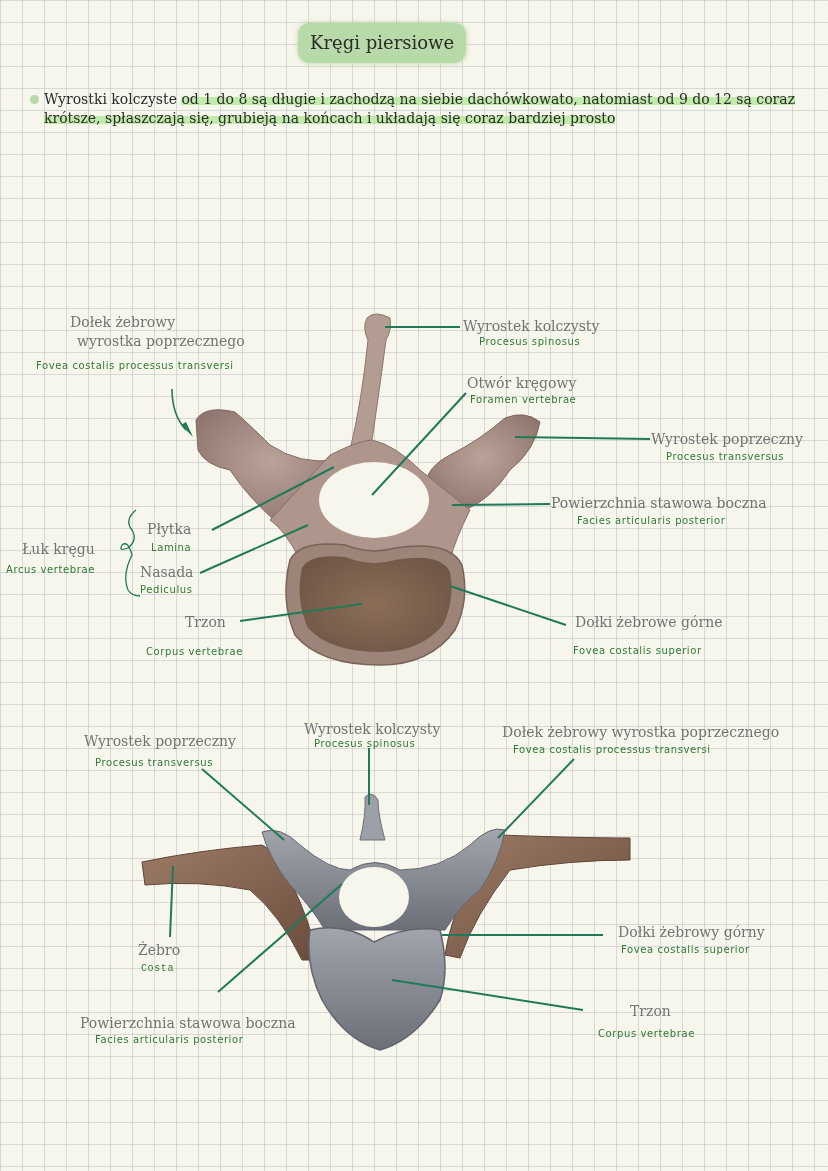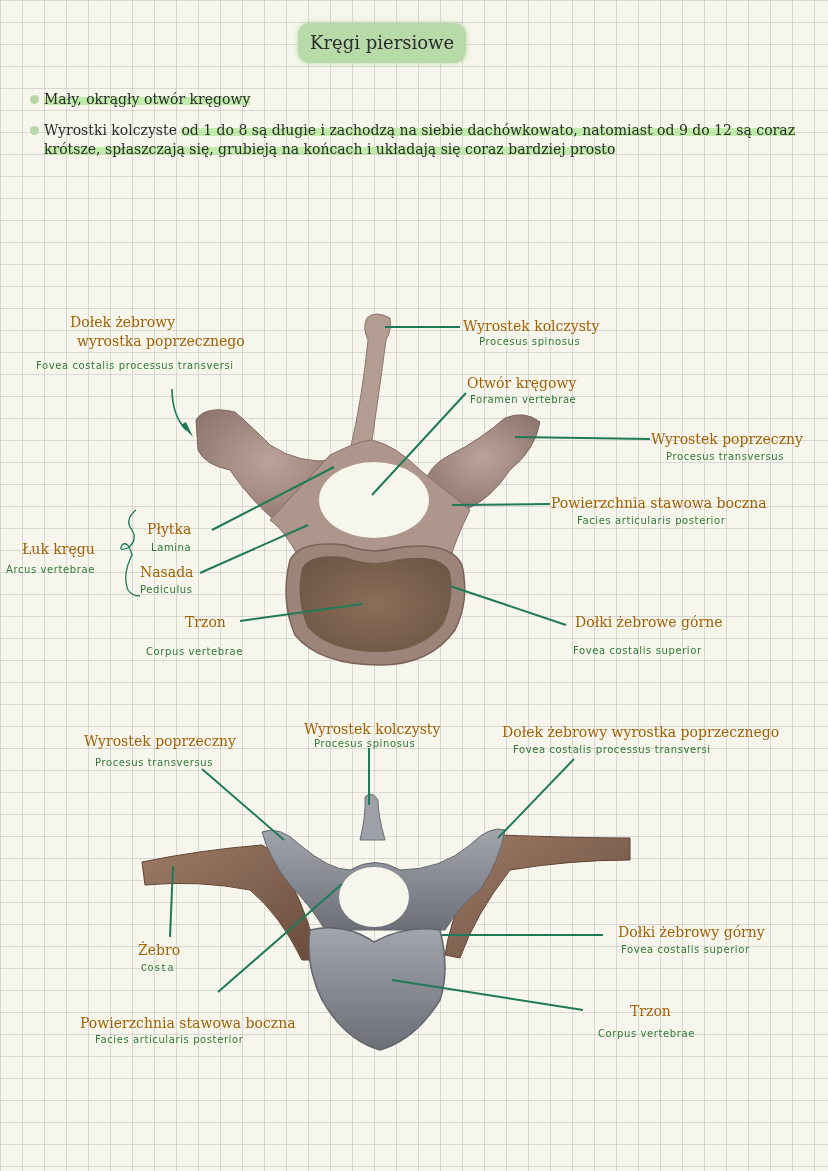--- a/index.html
+++ b/index.html
@@ -18,34 +18,30 @@
   .title {
     left:298px; top:23px; height:24px; padding:8px 12px;
     background:#b8d9a8; border-radius:12px;
     font-family:"DejaVu Serif", serif; font-size:18px; line-height:24px; color:#2b2b2b;
     box-shadow:0 0 4px 1px rgba(170,210,150,0.6);
   }
   .bullets { left:30px; top:90px; width:790px; }
   .bullet { position:relative; padding-left:14px; font-size:14px; line-height:19px; margin-bottom:12px; color:#2b2b2b; }
   .bullet .dot { position:absolute; left:0; top:5px; width:9px; height:9px; border-radius:50%; background:#b7d9a9; }
   .hl { background:linear-gradient(to bottom, transparent 35%, rgba(176,232,150,0.75) 35%, rgba(176,232,150,0.75) 90%, transparent 90%); }
-  .lbl { font-family:"DejaVu Serif", serif; font-size:14px; color:#a16207; white-space:nowrap; line-height:17px; }
+  .lbl { font-family:"DejaVu Serif", serif; font-size:14px; color:#737373; white-space:nowrap; line-height:17px; }
   .lat { font-family:"DejaVu Sans", sans-serif; font-size:10px; color:#2f7a35; letter-spacing:0.6px; white-space:nowrap; line-height:14px; }
   svg.overlay { position:absolute; left:0; top:0; }
 </style>
 </head>
 <body>
 
 <div class="abs title">Kręgi piersiowe</div>
 
 <div class="abs bullets">
-  <div class="bullet">
-    <span class="dot"></span>
-    <span></span><span class="hl">Mały, okrągły otwór kręgowy</span><span></span>
-  </div>
   <div class="bullet">
     <span class="dot"></span>
     <span>Wyrostki kolczyste </span><span class="hl">od 1 do 8 są długie i zachodzą na siebie dachówkowato, natomiast od 9 do 12 są coraz krótsze, spłaszczają się, grubieją na końcach i układają się coraz bardziej prosto</span><span></span>
   </div>
 </div>
 
 <svg class="overlay" width="828" height="1171" viewBox="0 0 828 1171">
   <defs>
     <radialGradient id="boneTop" cx="50%" cy="45%" r="60%">
       <stop offset="0%" stop-color="#bba39a"></stop>

